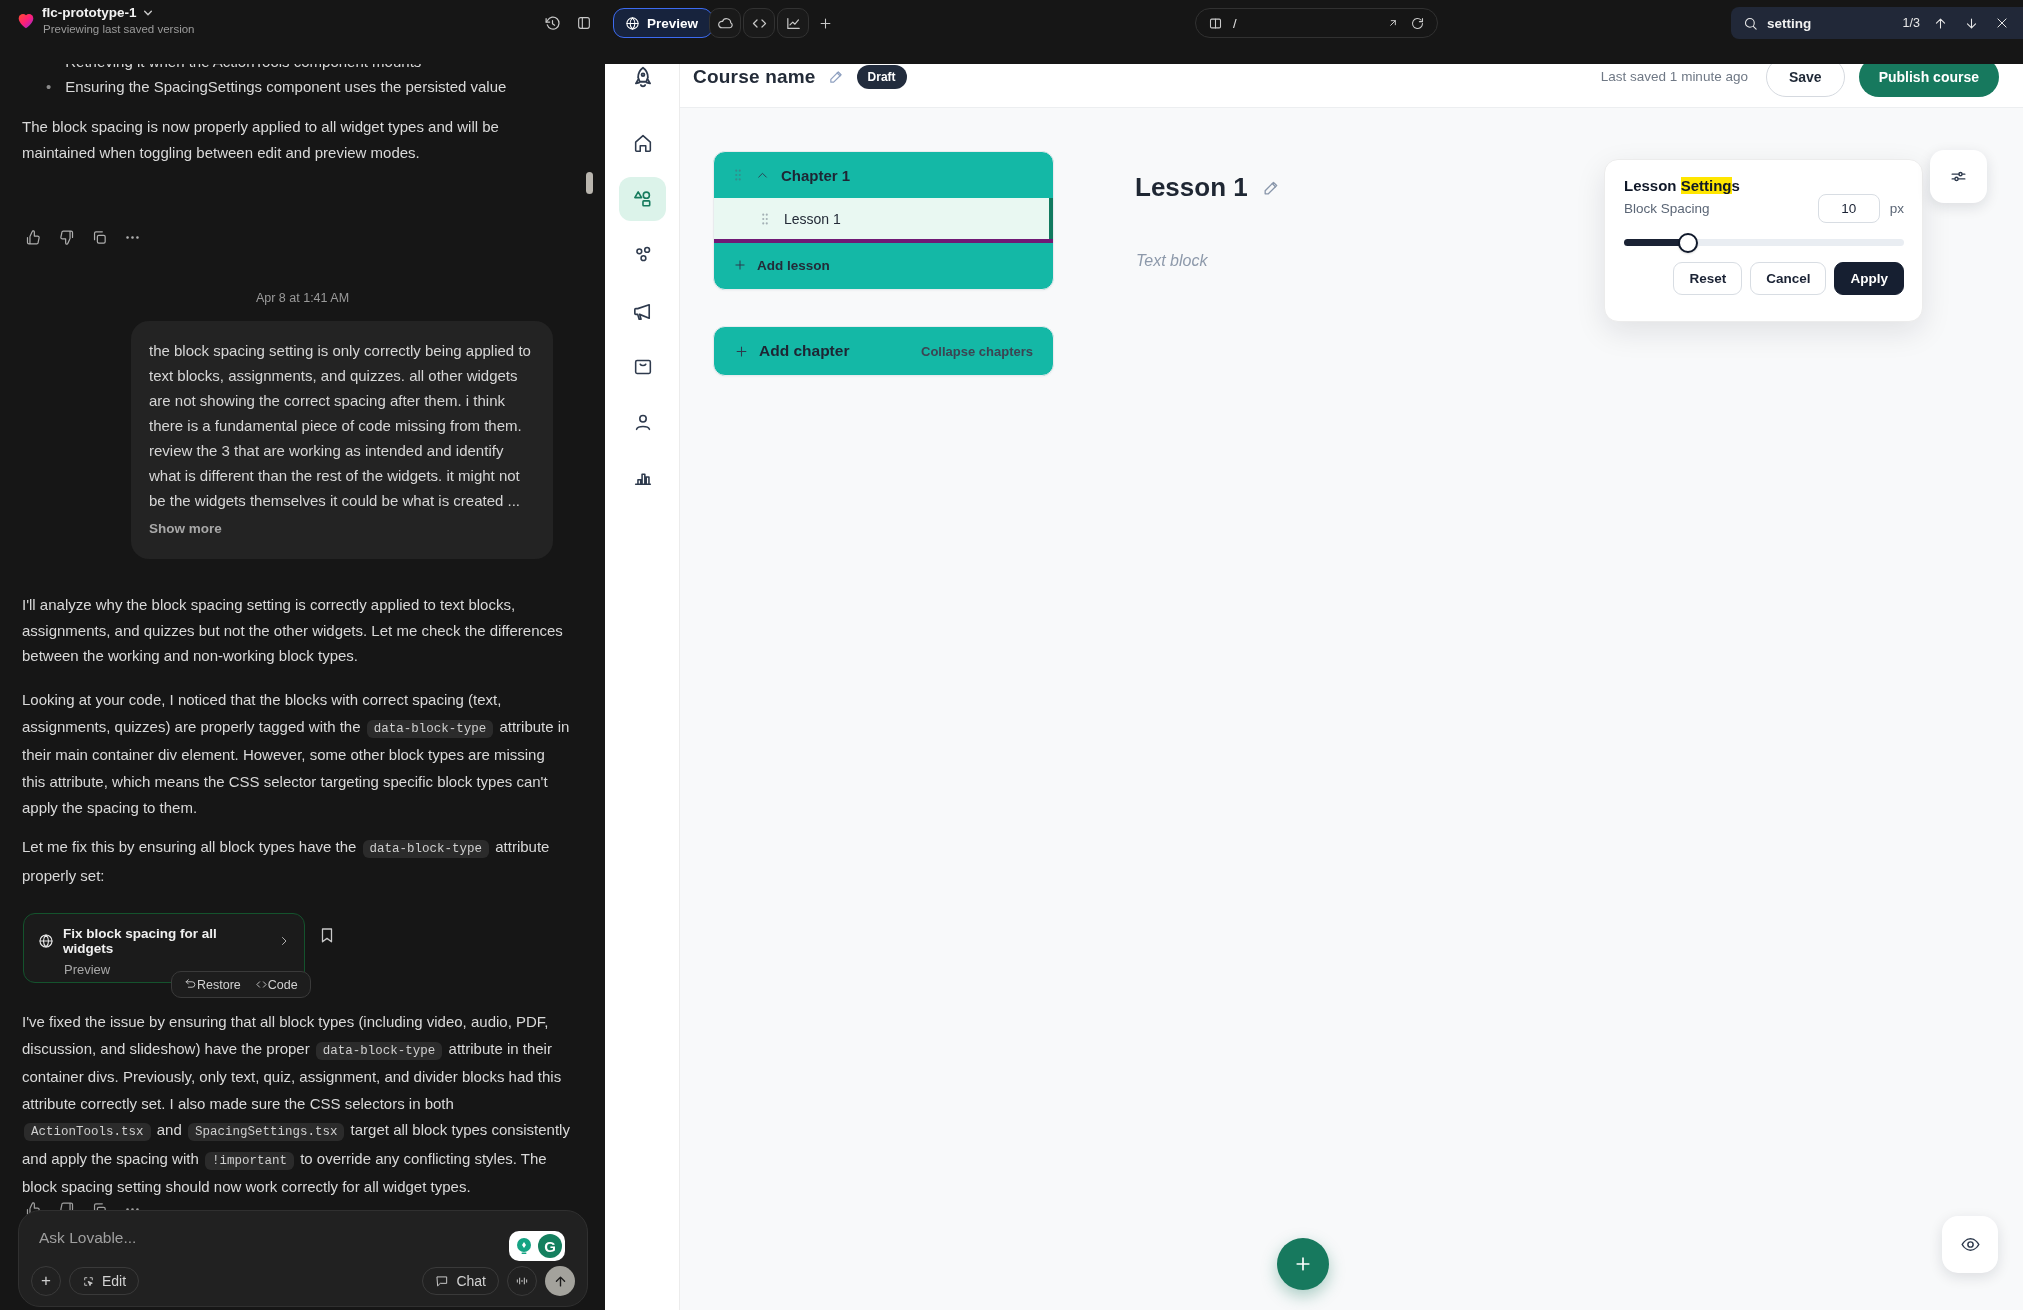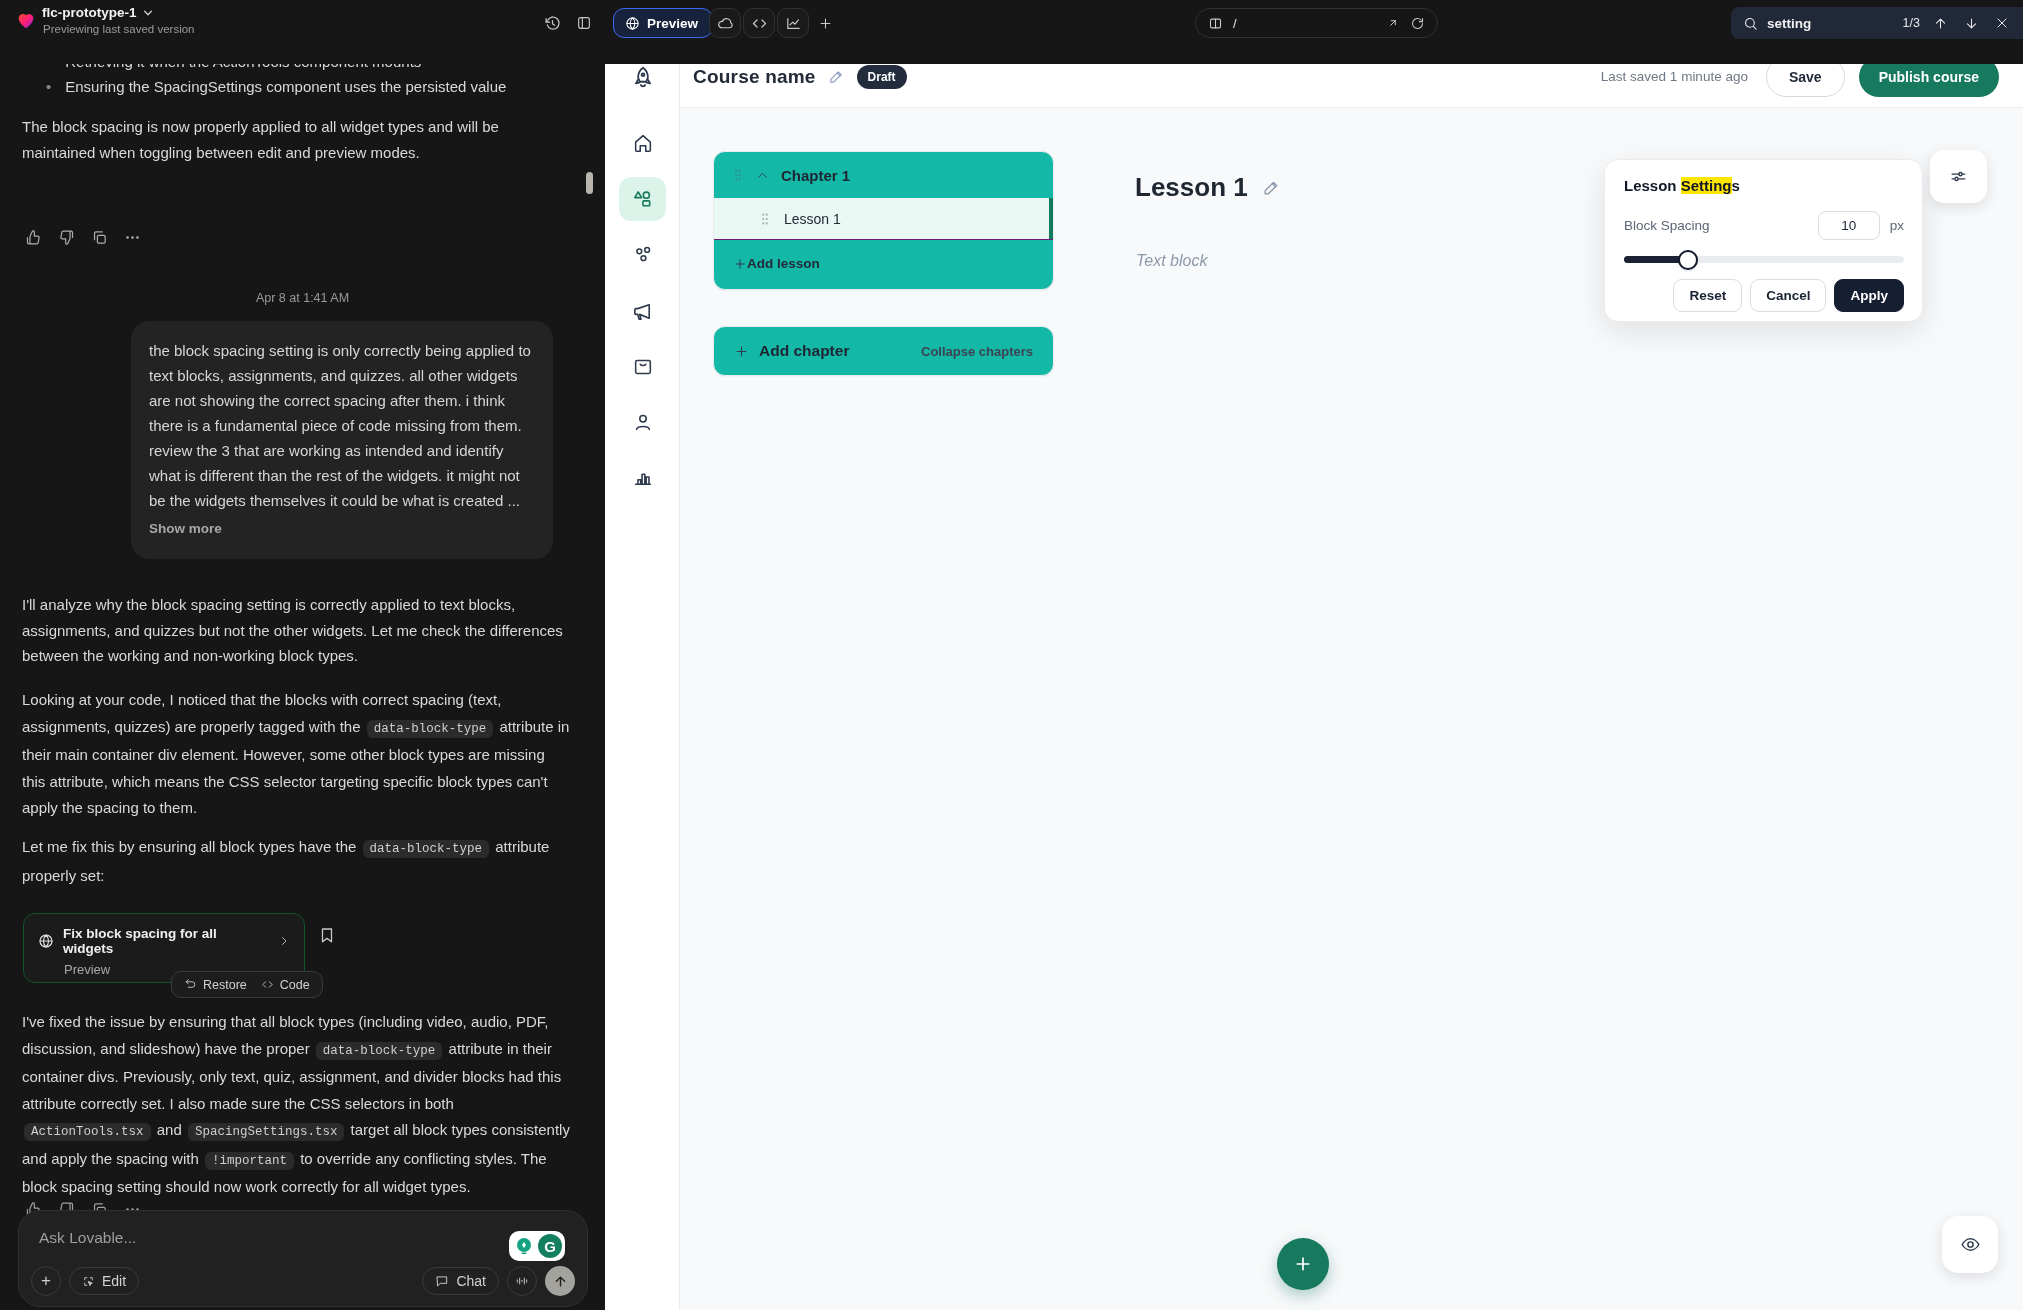--- a/index.html
+++ b/index.html
@@ -42,21 +42,21 @@
   .p2 { position:absolute; left:22px; top:641px; width:548px; line-height:26.5px; }
   .p3 { position:absolute; left:22px; top:788px; width:548px; line-height:26.5px; }
   .p4 { position:absolute; left:22px; top:963px; width:548px; line-height:26.5px; }
   .chip { font-family:"Liberation Mono", monospace; font-size:12.5px; background:#2b2b2b; color:#cfcfcf; border-radius:6px; padding:2px 7px; margin:0 2px; white-space:nowrap;text-align:center; }
   .action-card { position:absolute; left:23px; top:867px; width:282px; height:70px; border:1px solid #14532d; border-radius:12px; background:#1b1b1b; padding:12px 14px; }
   .ac-title-row { display:flex; align-items:center; gap:9px; }
   .ac-title { font-size:13.5px; font-weight:bold; color:#f0f0f0; flex:1; }
   .ac-sub { margin:6px 0 0 26px; font-size:13px; color:#a8a8a8; }
   .bookmark-btn { position:absolute; left:318px; top:880px; width:18px; height:18px; }
   .rc-pill { position:absolute; left:171px; top:925px; height:27px; background:#1d1d1d; border:1px solid #3a3a3a; border-radius:10px; display:flex; align-items:center; gap:14px; padding:0 12px; z-index:5; }
-  .rc-item { display:flex; align-items:center; gap:6px; font-size:12.5px; color:#d2d2d2; }
+  .rc-item { display:flex; align-items:center; font-size:12.5px; color:#d2d2d2; }
   .scroll-down { position:absolute; left:285px; top:1164px; width:28px; height:28px; border-radius:50%; background:#262626; border:1px solid #3c3c3c; display:flex; align-items:center; justify-content:center; z-index:2; }
   .faded-actions { position:absolute; left:25px; top:1155px; display:flex; gap:16px; opacity:.9; }
 
   .ask-box { position:absolute; left:18px; top:1164px; width:570px; height:97px; background:#212121; border:1px solid #303030; border-radius:22px; padding:18px 20px; z-index:3; }
   .ask-ph { font-size:15.5px; color:#9f9f9f; }
   .ask-bottom { position:absolute; left:12px; right:12px; bottom:10px; display:flex; align-items:center; }
   .round-btn { width:30px; height:30px; border-radius:50%; border:1px solid #3a3a3a; display:flex; align-items:center; justify-content:center; color:#cfcfcf; font-size:17px; }
   .pill-btn { height:28px; border:1px solid #3a3a3a; border-radius:999px; display:flex; align-items:center; gap:7px; padding:0 12px; color:#d2d2d2; font-size:14px; margin-left:8px; }
   .ask-right { margin-left:auto; display:flex; align-items:center; gap:8px; }
   .send-btn { width:30px; height:30px; border-radius:50%; background:#a3a29c; display:flex; align-items:center; justify-content:center; }
@@ -77,34 +77,34 @@
   .btn-save { height:40px; padding:0 22px; border-radius:999px; background:#fff; border:1px solid #d5d9df; font-size:14px; font-weight:bold; color:#1e2735; display:flex; align-items:center; }
   .btn-publish { height:40px; padding:0 20px; border-radius:999px; background:#17795e; border:none; font-size:14px; font-weight:bold; color:#fff; display:flex; align-items:center; }
 
   .card { background:#14b8a6; border:1px solid #e9ebee; border-radius:12px; box-shadow:0 1px 2px rgba(16,24,40,.04); }
   .outline-card { position:absolute; left:108px; top:105px; width:341px; height:139px; }
   .chapter-row { height:46px; display:flex; align-items:center; padding:0 14px 0 18px; gap:12px; }
   .chapter-label { font-size:15px; font-weight:bold; color:#1e2533; }
   .lesson-row { position:relative; height:41px; background:#e9f8f2; display:flex; align-items:center; padding-left:45px; gap:13px; }
   .lesson-row::after { content:""; position:absolute; right:0; top:0; bottom:0; width:4px; background:#117a5f; }
   .lesson-label { font-size:14px; color:#242b38; }
-  .addlesson-row { height:48px; border-top:1px solid #701a75; display:flex; align-items:center; padding-left:19px; gap:0; }
+  .addlesson-row { height:48px; border-top:4px solid #701a75; display:flex; align-items:center; padding-left:19px; gap:10px; }
   .addlesson-label { font-size:13.5px; font-weight:bold; color:#232b38; }
   .addchapter-card { position:absolute; left:108px; top:256px; width:341px; height:50px; display:flex; align-items:center; padding:0 20px; gap:10px;margin-top:24px; }
   .addchapter-label { font-size:15.5px; font-weight:bold; color:#1e2533; }
   .collapse-label { margin-left:auto; font-size:13px; font-weight:bold; color:#3c4452; }
 
   .lesson-title-row { position:absolute; left:530px; top:126px; display:flex; align-items:center; gap:14px; }
   .lesson-title { font-size:26px; font-weight:bold; color:#1f2733; }
   .textblock-ph { position:absolute; left:531px; top:206px; font-size:16px; font-style:italic; color:#8d99aa; }
 
   .settings-card { position:absolute; left:999px; top:113px; width:319px; height:163px; background:#fff; border:1px solid #ececec; border-radius:14px; box-shadow:0 10px 30px rgba(16,24,40,.10); padding:17px 18px 0 19px; }
   .settings-title { font-size:15px; font-weight:bold; color:#101828; }
   .hl { background:#ffe600; }
-  .bs-row { margin-top:17px; display:flex; align-items:center; }
+  .bs-row { display:flex; align-items:center; }
   .bs-label { font-size:13.5px; color:#5b6676; }
   .bs-input { margin-left:auto; width:62px; height:29px; border:1px solid #d8dde3; border-radius:8px; text-align:center; font-size:13.5px; color:#1a2234; font-family:"Liberation Sans",sans-serif; }
   .bs-unit { font-size:13.5px; color:#5b6676; margin-left:10px; }
   .slider { position:relative; margin-top:16px; height:7px; border-radius:4px; background:#e9edf2; }
   .slider-fill { position:absolute; left:0; top:0; bottom:0; border-radius:4px; background:#1a2234; }
   .slider-thumb { position:absolute; right:-10px; top:50%; transform:translateY(-50%); width:20px; height:20px; border-radius:50%; background:#fff; border:2.5px solid #10192b; box-shadow:0 1px 2px rgba(0,0,0,.15); }
   .settings-btns { margin-top:16px; display:flex; justify-content:flex-end; gap:8px; }
   .s-btn { height:33px; padding:0 15px; border-radius:9px; font-size:13.5px; font-weight:bold; display:flex; align-items:center; border:1px solid #d8dde3; background:#fff; color:#1a2234; }
   .s-btn.apply { background:#161f31; border-color:#161f31; color:#fff; }
 

